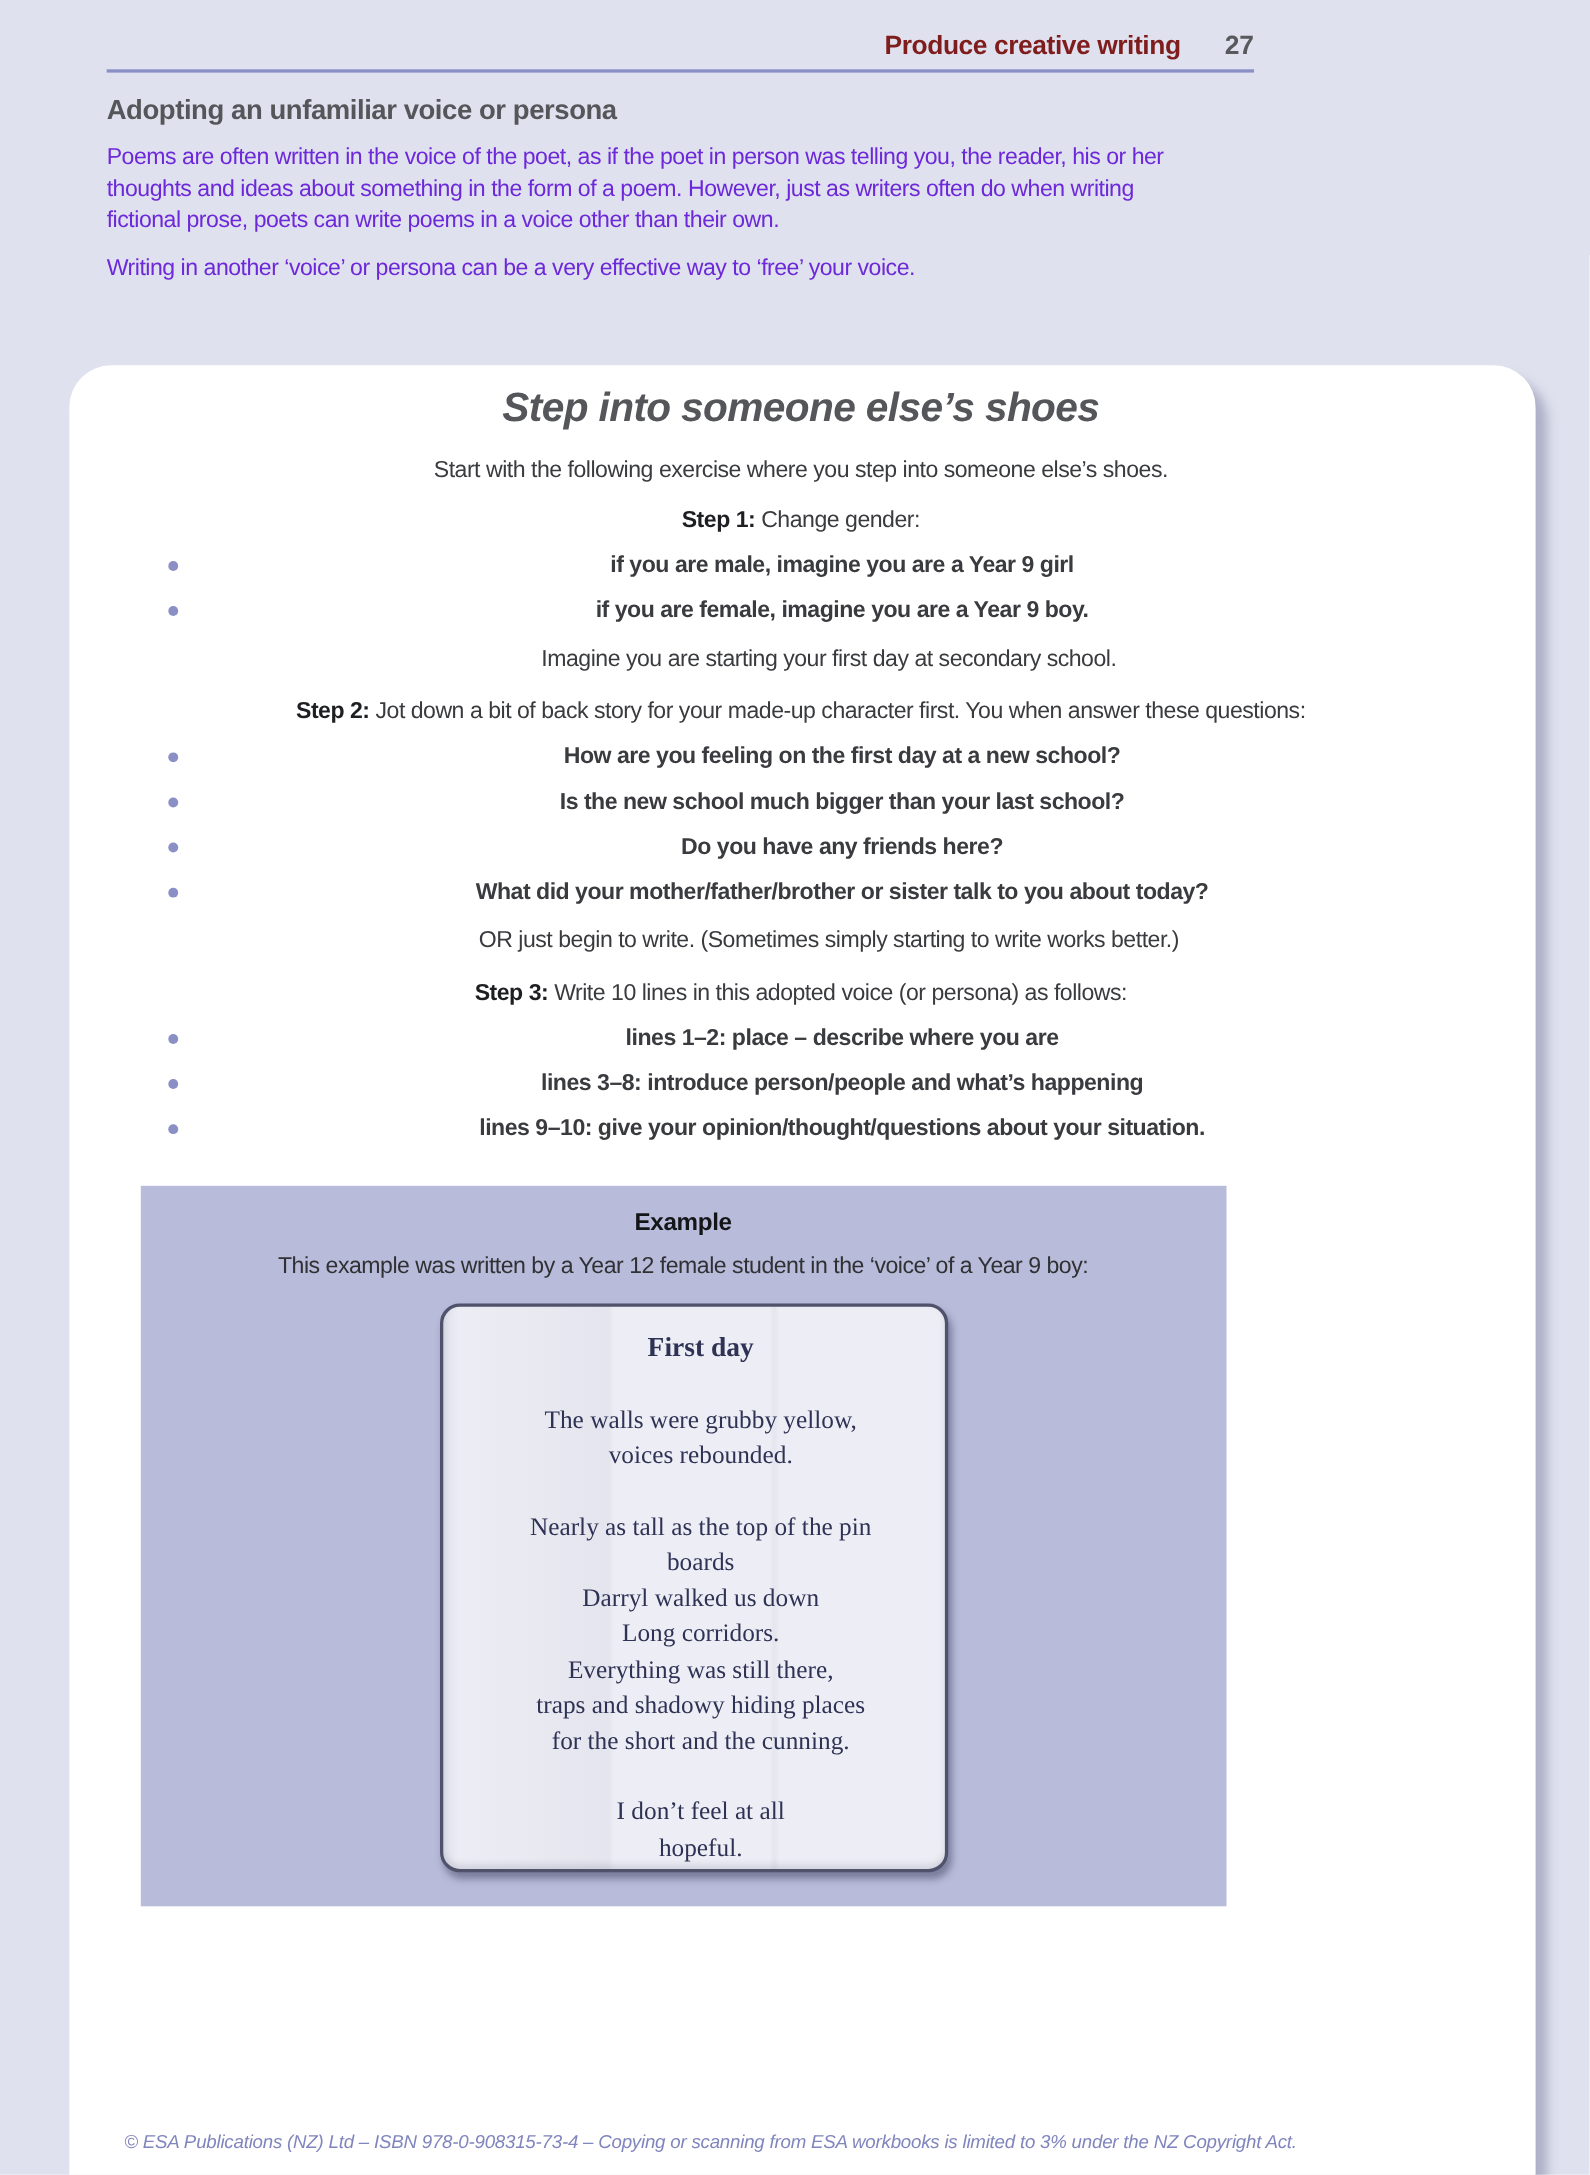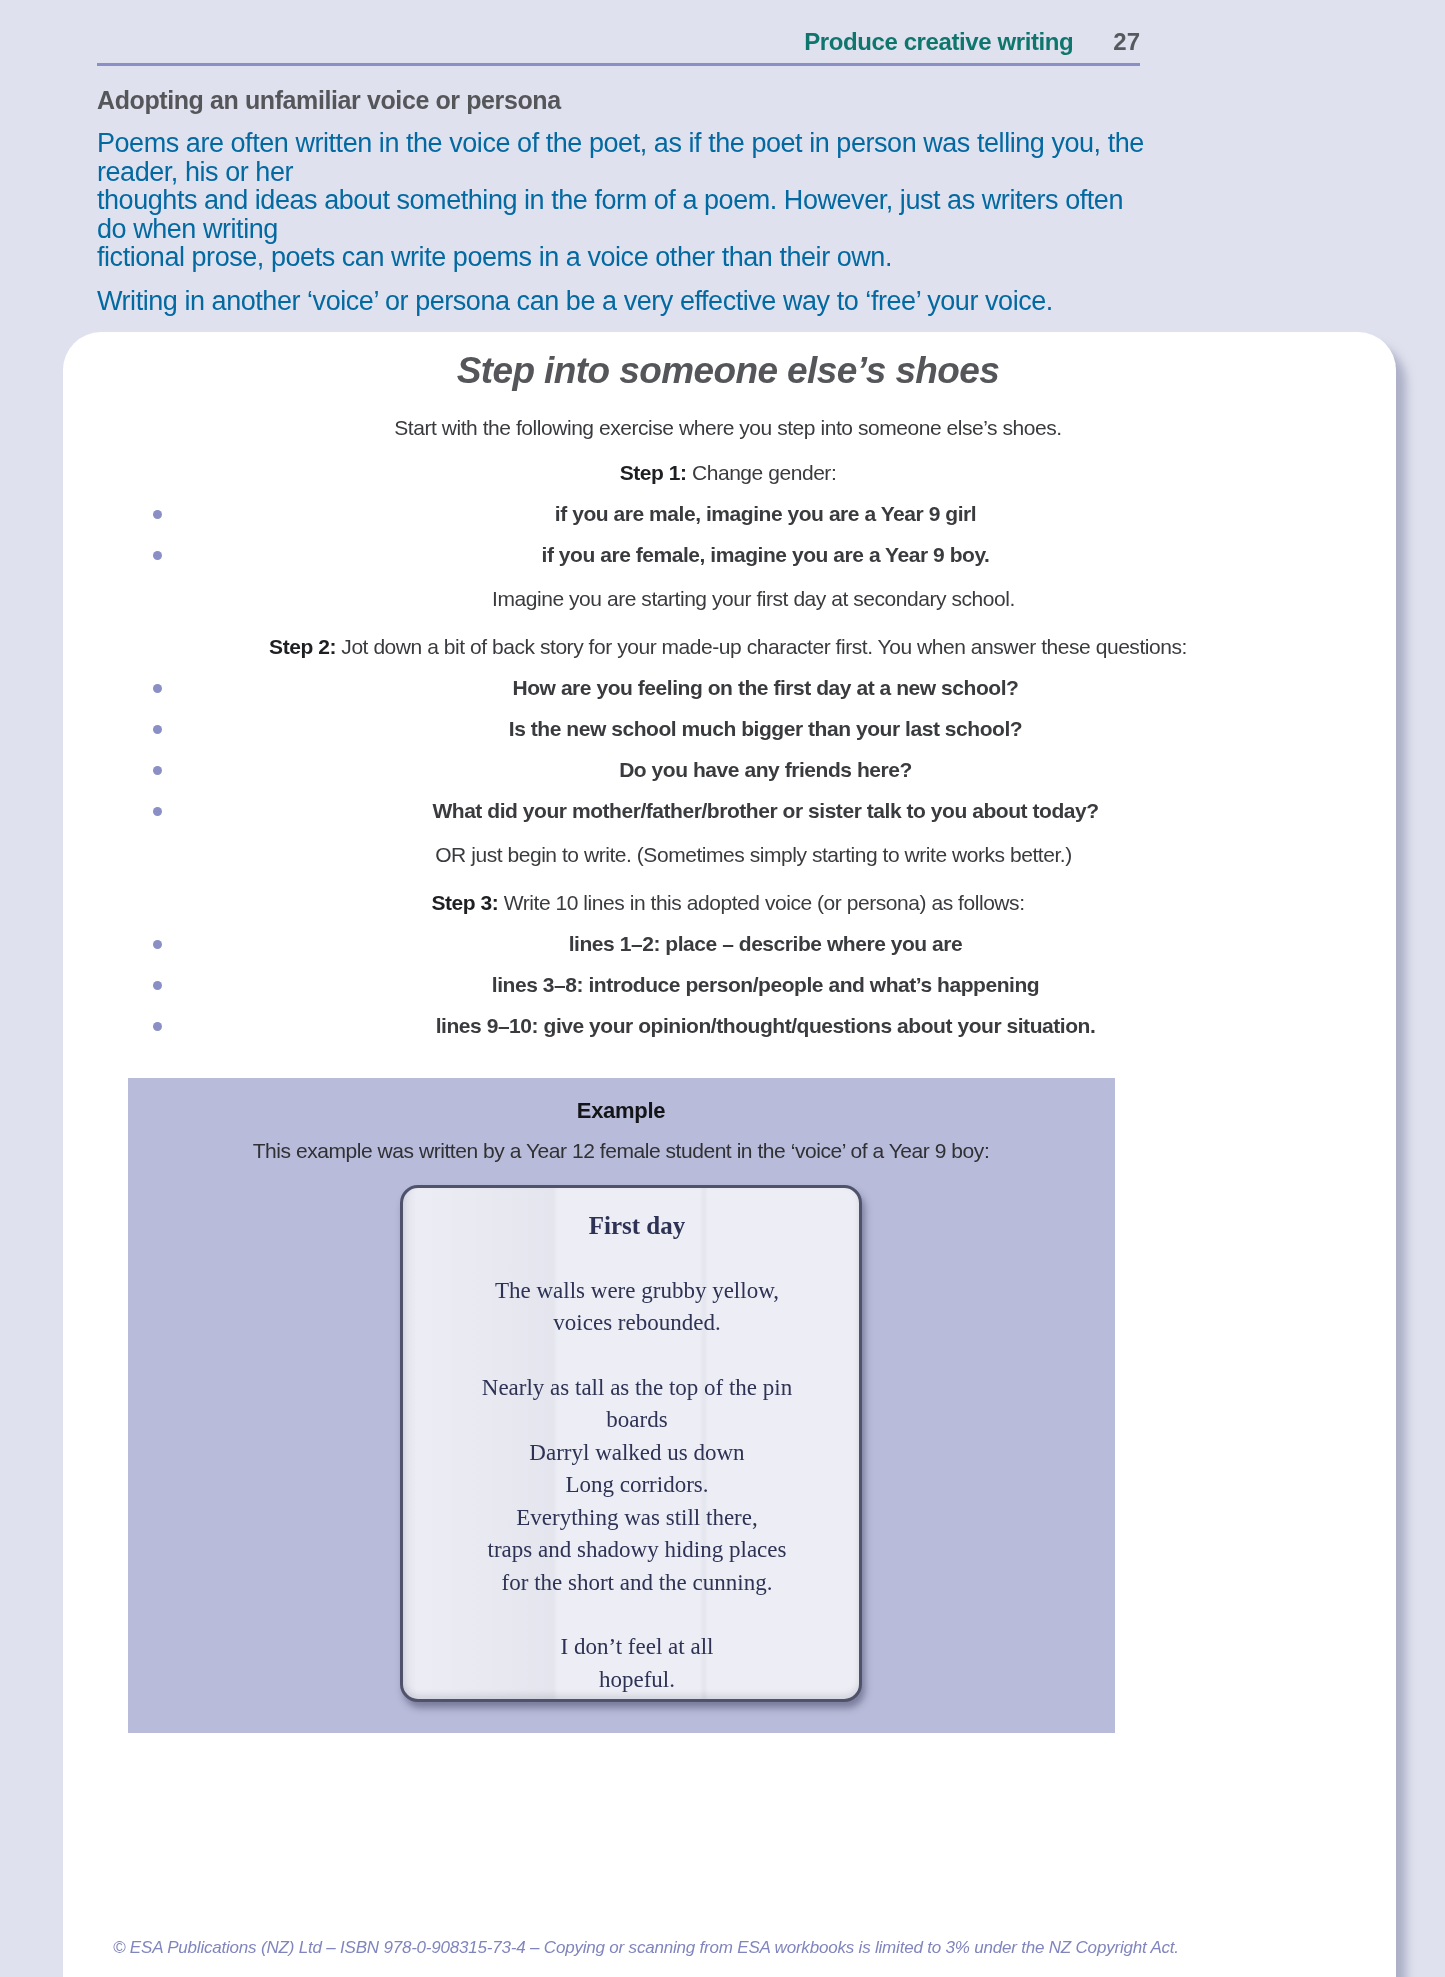--- a/index.html
+++ b/index.html
@@ -9,32 +9,32 @@
     font-family:"Liberation Sans", sans-serif;
     color:#3a3b3e;
     position:relative;
     overflow:hidden;
   }
   
   .page-header{
     position:absolute; top:28px; left:97px; width:1043px;
     display:flex; justify-content:flex-end; align-items:baseline; gap:40px;
   }
-  .page-header .title{font-size:24px;font-weight:bold;color:#0f766e;letter-spacing:-0.4px;}
+  .page-header .title{font-size:24px;font-weight:bold;color:#7f1d1d;letter-spacing:-0.4px;}
   .page-header .pagenum{font-size:24px;font-weight:bold;color:#58595d;}
   .header-rule{
     position:absolute; top:63px; left:97px; width:1043px; height:3px;
     background:#8a8fc5;
   }
   
   .intro{position:absolute; top:86px; left:97px; width:1060px;}
   .intro h2{
     margin:0 0 14px 0; font-size:25px; font-weight:bold; color:#55565a; letter-spacing:-0.4px;
   }
-  .intro .para{font-size:27px; line-height:28.5px; letter-spacing:-0.45px; color:#0369a1;}
+  .intro .para{font-size:21px; line-height:28.5px; letter-spacing:-0.45px; color:#6d28d9;}
   .intro .para2{margin-top:15px;}
   
   .card{
     position:absolute; top:332px; left:63px; width:1333px; height:1782px;
     background:#ffffff; border-radius:38px;
     box-shadow:10px 12px 10px rgba(131,135,165,0.55);
     box-sizing:border-box;
     padding:16px 40px 0 37px;
     text-align:center;
   }

